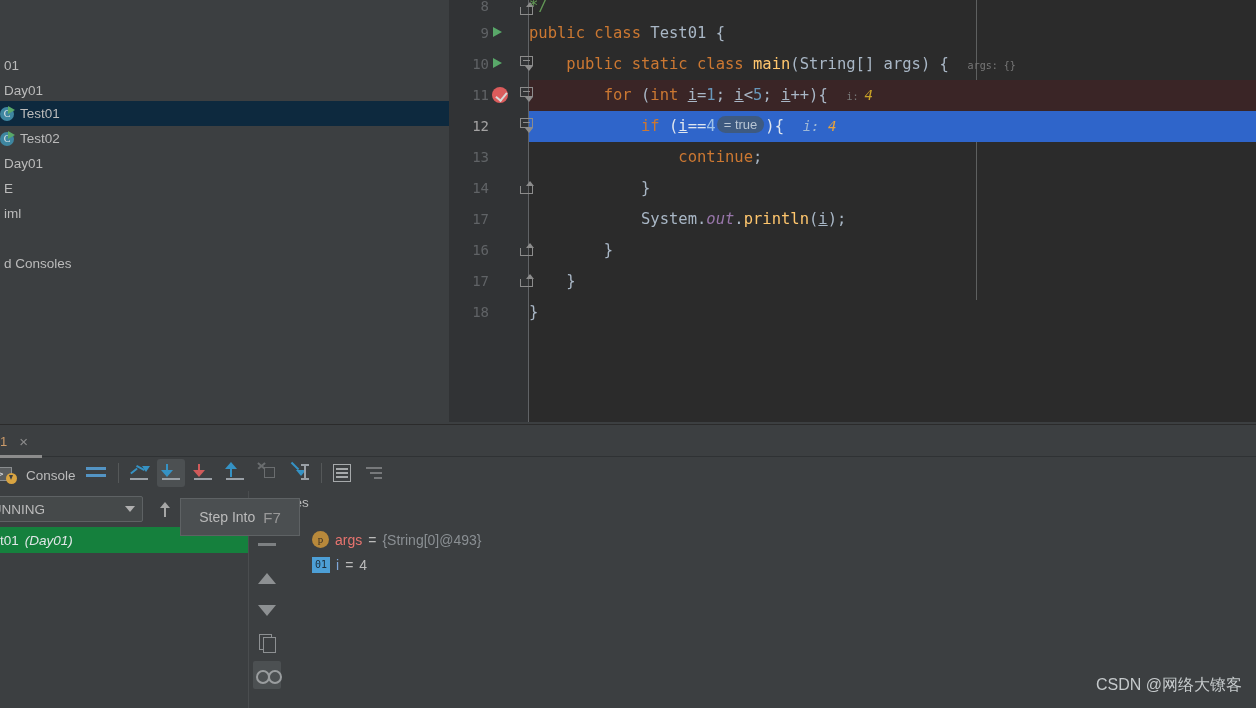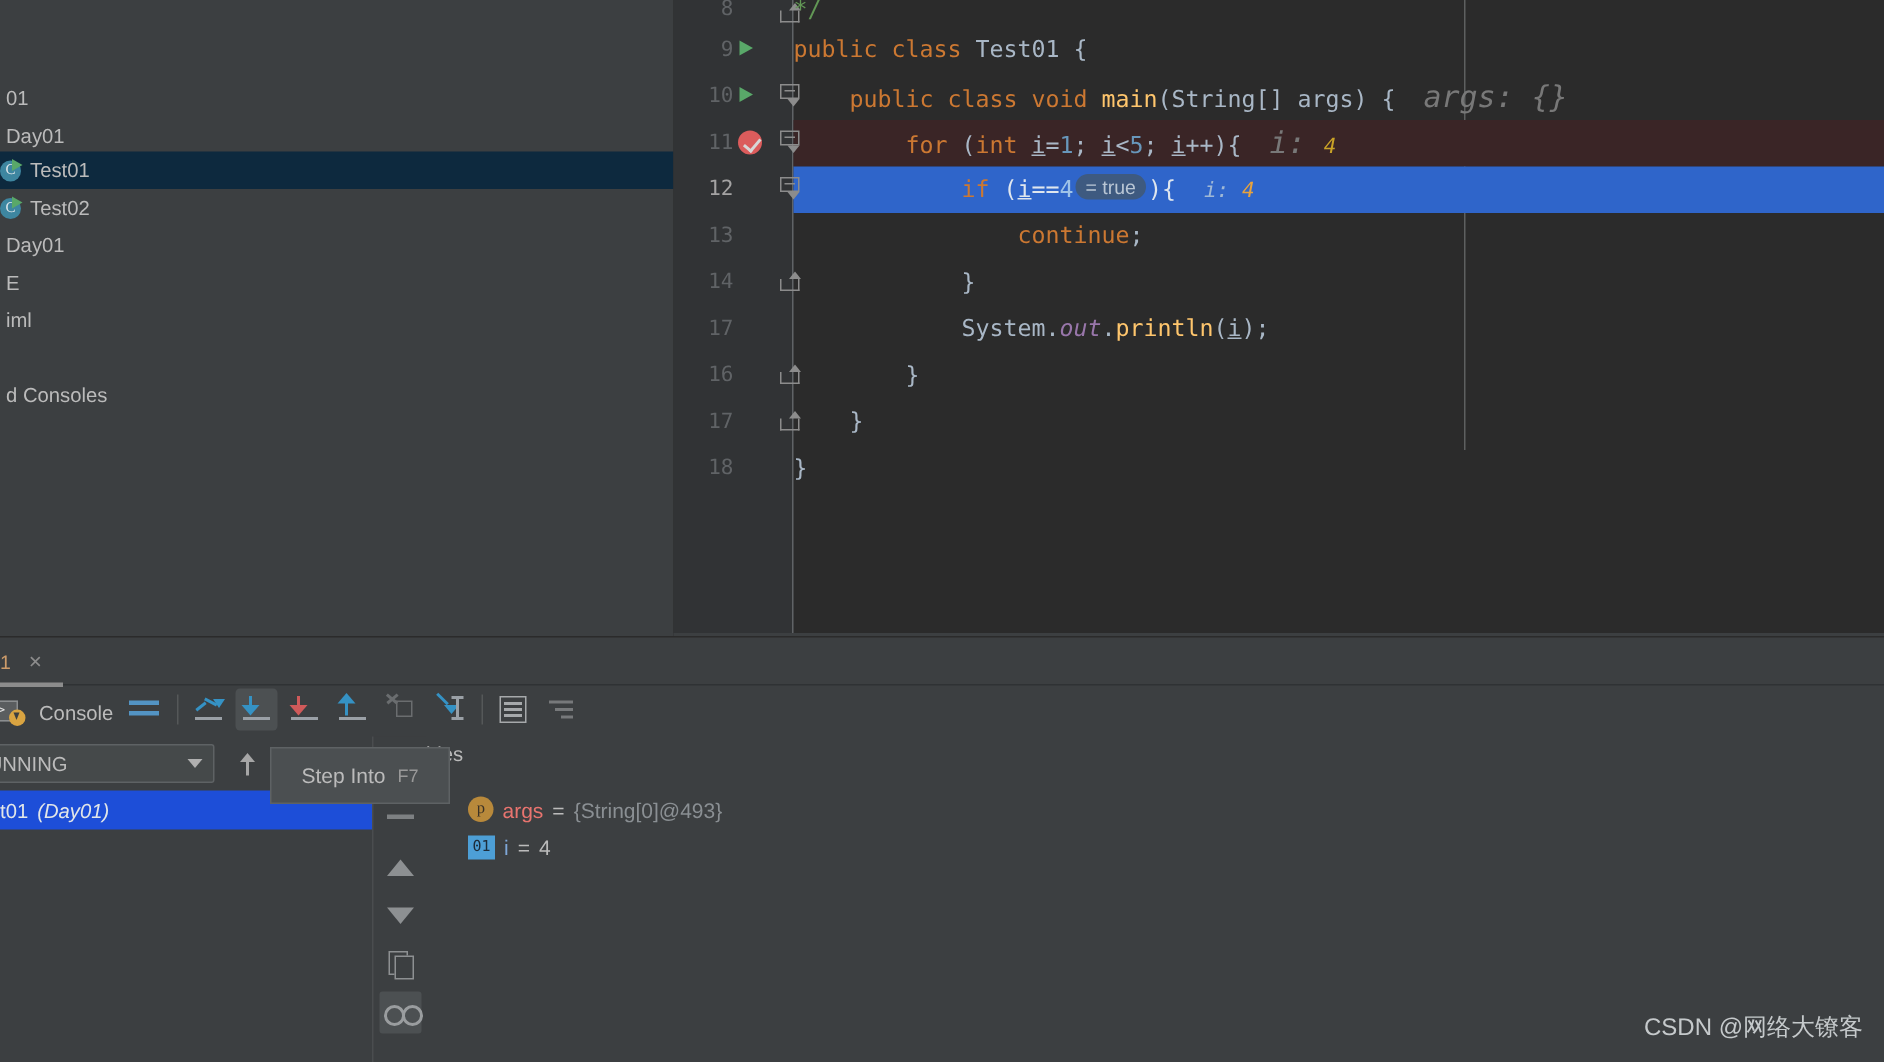--- a/index.html
+++ b/index.html
@@ -77,21 +77,21 @@
   .bp-row-strip {
     position:absolute; left:80px; top:0; width:727px; height:31.4px;
     background:#3a2526;
   }
   .kw   { color:#cc7832; }
   .cls  { color:#a9b7c6; }
   .num  { color:#6897bb; }
   .stat { color:#9876aa; font-style:italic; }
   .com  { color:#629755; }
   .ident-u { color:#a9b7c6; text-decoration:underline; }
-  .hint { color:#787878; font-style:italic; font-size:20px; }
+  .hint { color:#787878; font-size:10px; }
   .hintval { color:#c9a227; font-style:italic; font-size:14px; }
   .hint-light { color:#9fb8d6; font-style:italic; font-size:14px; }
   .hintval-light { color:#e8a33d; font-style:italic; font-size:14px; }
   .inline-true {
     display:inline-block; background:#3e5a80; color:#b9c6d4;
     border-radius:9px; padding:0 7px; font-size:13px;
     font-family:"Liberation Sans", sans-serif; font-style:normal;
     line-height:17px; vertical-align:2px; margin:0 1px;
   }
   .runmark {
@@ -213,21 +213,21 @@
   }
 
   
   #tooltip-step-into {
     position:absolute; left:180px; top:498px; width:120px; height:38px;
     background:#4b4f51; border:1px solid #5e6264;
     display:flex; align-items:center; justify-content:center; gap:8px;
     z-index:40;
   }
   #tooltip-step-into .tt-name { color:#bbbbbb; font-size:14px; }
-  #tooltip-step-into .tt-key  { color:#999999; font-size:12px; }
+  #tooltip-step-into .tt-key  { color:#999999; font-size:15px; }
 
   
   #frames-pane {
     position:absolute; left:0; top:66px; width:248px; height:218px;
   }
   #frames-head {
     position:absolute; left:0; top:0; width:248px; height:36px;
   }
   #thread-select {
     position:absolute; left:-60px; top:5px; width:203px; height:26px;
@@ -256,21 +256,21 @@
   }
   .funnel-g:before{
     content:""; position:absolute; left:2px; top:2px; width:0;height:0;
     border-left:8px solid transparent;border-right:8px solid transparent;border-top:11px solid #a6a6a6;
   }
   .funnel-g:after{
     content:""; position:absolute; left:8px; top:11px; width:2px; height:5px; background:#a6a6a6;
   }
   #frame-row {
     position:absolute; left:0; top:36px; width:248px; height:26px;
-    background:#1d4ed8; display:flex; align-items:center;
+    background:#15803d; display:flex; align-items:center;
     color:#e2e6e8; font-size:13.5px; white-space:nowrap;
   }
   #frame-row .fr-main { }
   #frame-row .fr-sub { font-style:italic; margin-left:6px; }
 
   
   #frames-side {
     position:absolute; left:248px; top:66px; width:36px; height:218px;
     background:#3c3f41; border-left:1px solid #4a4d4f;
   }
@@ -389,21 +389,21 @@
       <span class="ctext"><span class="kw">public class </span><span class="cls">Test01 </span>{</span>
     </div>
 
     <div class="codeline" style="top:49px;">
       <span class="lnum">10</span>
       <span class="runmark"></span>
       <span class="foldmark" style="top:7px;">
           <span class="fold-open"></span>
           <span class="fold-tail"></span>
         </span>
-      <span class="ctext">    <span class="kw">public class void </span><span style="color:#ffc66d;">main</span>(String[] args) {  <span class="hint">args: {}</span></span>
+      <span class="ctext">    <span class="kw">public static class </span><span style="color:#ffc66d;">main</span>(String[] args) {  <span class="hint">args: {}</span></span>
     </div>
 
     <div class="codeline" style="top:80px;">
       <span class="bp-row-strip"></span>
       <span class="lnum">11</span>
       <span class="bpmark"></span>
       <span class="foldmark" style="top:7px;">
           <span class="fold-open"></span>
           <span class="fold-tail"></span>
         </span>

